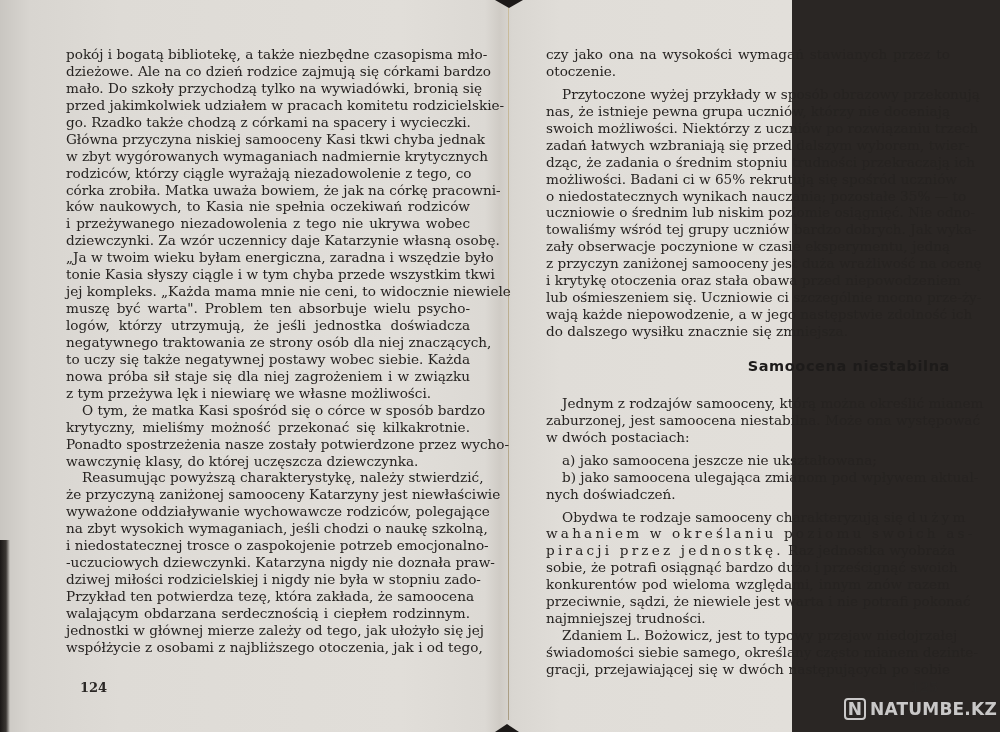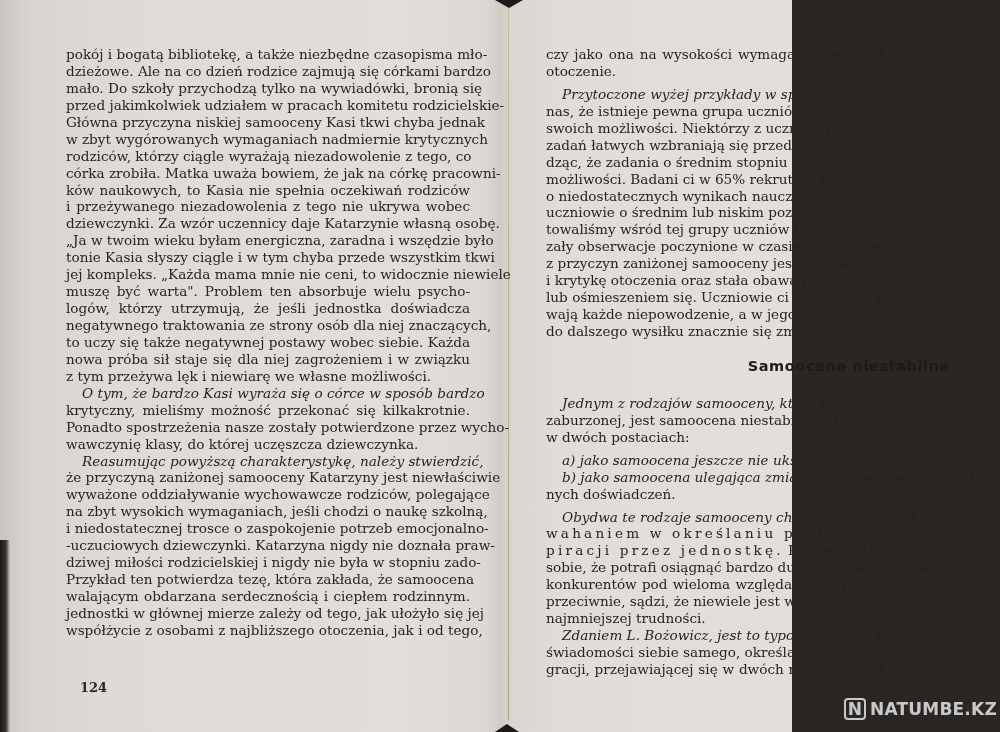--- a/index.html
+++ b/index.html
@@ -33,21 +33,21 @@
   }
   .page {
     position: absolute; top: 46px; color: #262321;
     font-size: 13.6px; line-height: 16.95px;
     text-align: justify; text-align-last: justify;
   }
   .page.left { left: 66px; width: 404px; }
   .page.right { left: 546px; width: 404px; top: 46px; }
   .line { display: block; white-space: nowrap; text-align: justify; text-align-last: justify; height: 16.95px; }
   .line.last { text-align-last: left; }
-  .indent { padding-left: 16px; font-style: italic; }
+  .indent { padding-left: 16px; }
   .gap { height: 6px; }
   .heading {
     font-family: "DejaVu Sans", "Liberation Sans", sans-serif;
     font-weight: bold; font-size: 14.5px; text-align: right; text-align-last: right;
     margin: 18px 0 20px 0; letter-spacing: 0.6px; color: #1d1b1a;
   }
   .spaced { letter-spacing: 3.2px; }
   .page-num {
     position: absolute; top: 680px; font-size: 13px; font-weight: bold; color: #2a2725;
   }
@@ -71,37 +71,38 @@
   <div class="left-edge"></div>
   <div class="gutter-line"></div>
   <div class="notch-top"></div>
   <div class="notch-bottom"></div>
 
   <div class="page left">
     <span class="line">pokój i bogatą bibliotekę, a także niezbędne czasopisma mło-</span>
     <span class="line">dzieżowe. Ale na co dzień rodzice zajmują się córkami bardzo</span>
     <span class="line">mało. Do szkoły przychodzą tylko na wywiadówki, bronią się</span>
     <span class="line">przed jakimkolwiek udziałem w pracach komitetu rodzicielskie-</span>
+    <span class="line">go. Rzadko także chodzą z córkami na spacery i wycieczki.</span>
     <span class="line">Główna przyczyna niskiej samooceny Kasi tkwi chyba jednak</span>
     <span class="line">w zbyt wygórowanych wymaganiach nadmiernie krytycznych</span>
     <span class="line">rodziców, którzy ciągle wyrażają niezadowolenie z tego, co</span>
     <span class="line">córka zrobiła. Matka uważa bowiem, że jak na córkę pracowni-</span>
     <span class="line">ków naukowych, to Kasia nie spełnia oczekiwań rodziców</span>
     <span class="line">i przeżywanego niezadowolenia z tego nie ukrywa wobec</span>
     <span class="line">dziewczynki. Za wzór uczennicy daje Katarzynie własną osobę.</span>
     <span class="line">„Ja w twoim wieku byłam energiczna, zaradna i wszędzie było</span>
     <span class="line">tonie Kasia słyszy ciągle i w tym chyba przede wszystkim tkwi</span>
     <span class="line">jej kompleks. „Każda mama mnie nie ceni, to widocznie niewiele</span>
     <span class="line">muszę być warta". Problem ten absorbuje wielu psycho-</span>
     <span class="line">logów, którzy utrzymują, że jeśli jednostka doświadcza</span>
     <span class="line">negatywnego traktowania ze strony osób dla niej znaczących,</span>
     <span class="line">to uczy się także negatywnej postawy wobec siebie. Każda</span>
     <span class="line">nowa próba sił staje się dla niej zagrożeniem i w związku</span>
     <span class="line last">z tym przeżywa lęk i niewiarę we własne możliwości.</span>
-    <span class="line indent">O tym, że bardzo Kasi wyraża się o córce w sposób bardzo</span>
+    <span class="line indent">O tym, że matka Kasi spośród się o córce w sposób bardzo</span>
     <span class="line">krytyczny, mieliśmy możność przekonać się kilkakrotnie.</span>
     <span class="line">Ponadto spostrzeżenia nasze zostały potwierdzone przez wycho-</span>
     <span class="line last">wawczynię klasy, do której uczęszcza dziewczynka.</span>
     <span class="line indent">Reasumując powyższą charakterystykę, należy stwierdzić,</span>
     <span class="line">że przyczyną zaniżonej samooceny Katarzyny jest niewłaściwie</span>
     <span class="line">wyważone oddziaływanie wychowawcze rodziców, polegające</span>
     <span class="line">na zbyt wysokich wymaganiach, jeśli chodzi o naukę szkolną,</span>
     <span class="line">i niedostatecznej trosce o zaspokojenie potrzeb emocjonalno-</span>
     <span class="line">-uczuciowych dziewczynki. Katarzyna nigdy nie doznała praw-</span>
     <span class="line">dziwej miłości rodzicielskiej i nigdy nie była w stopniu zado-</span>

